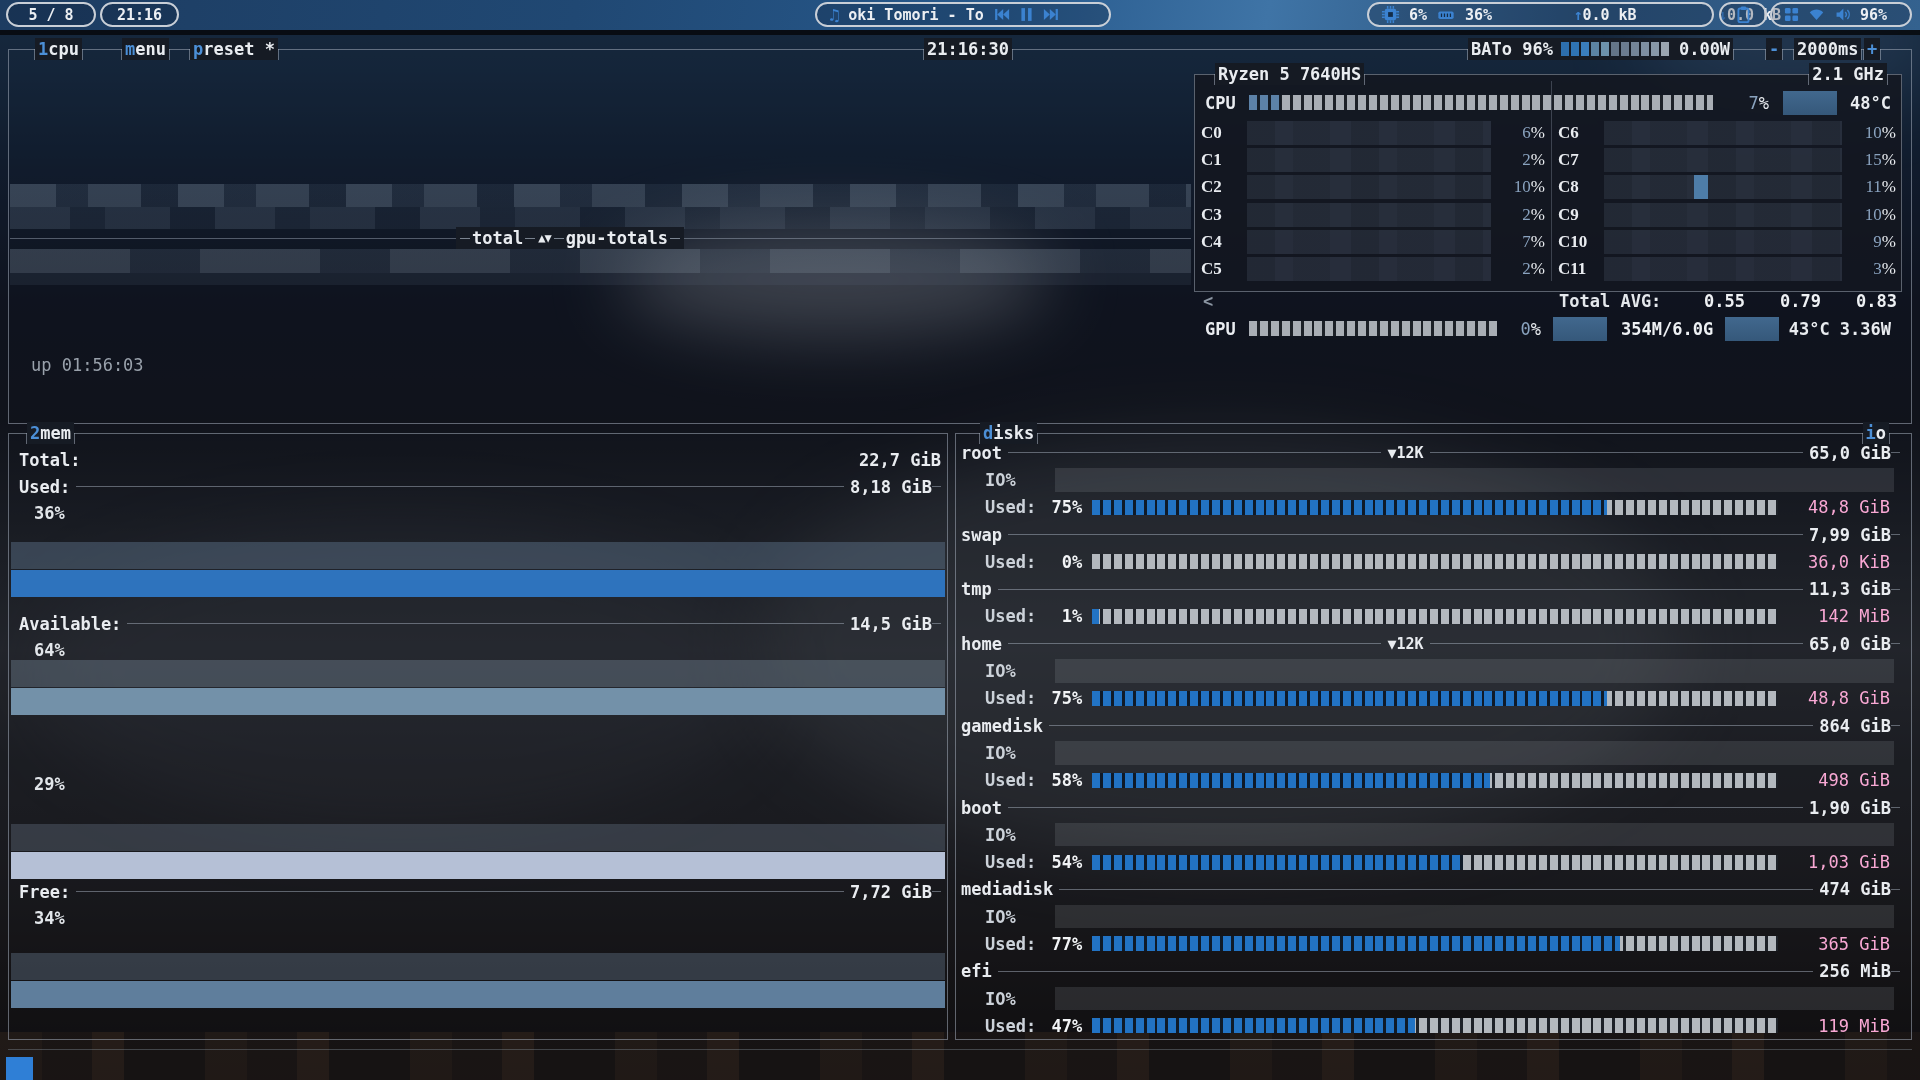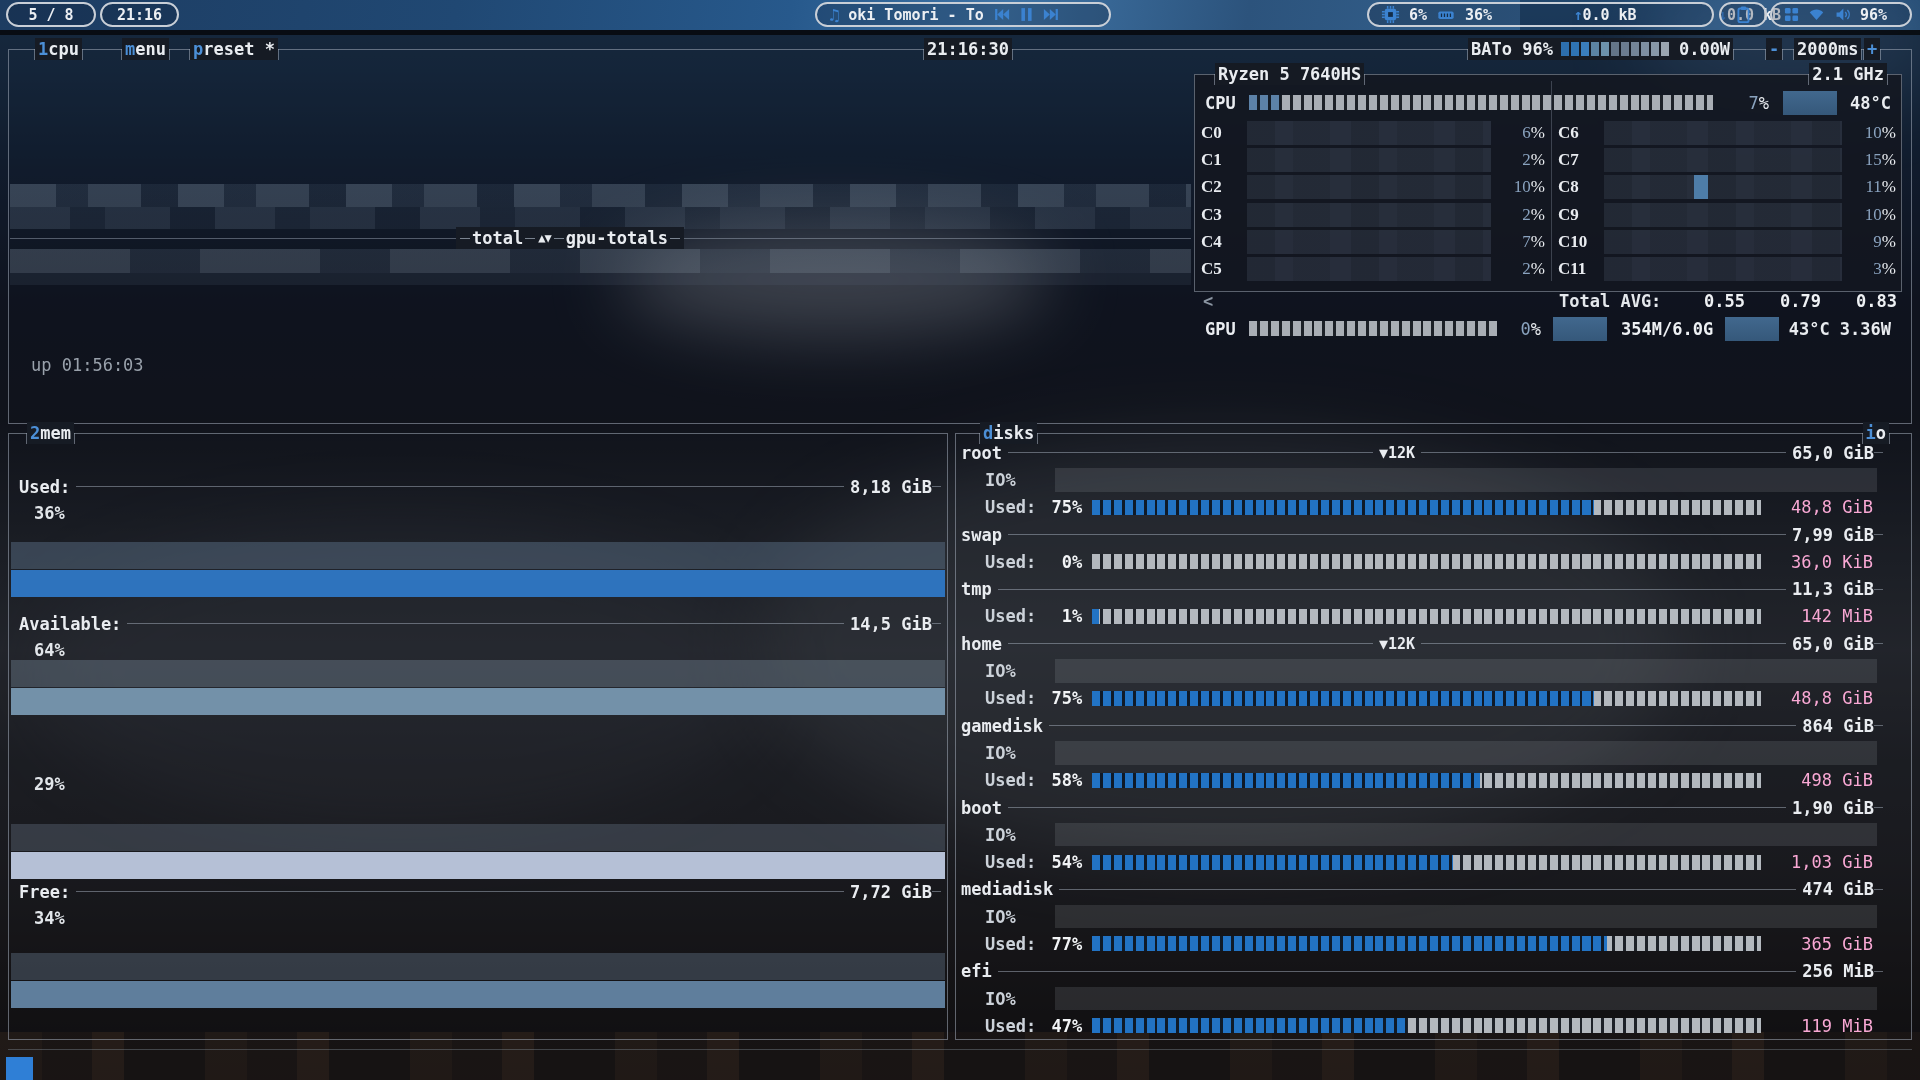--- a/index.html
+++ b/index.html
@@ -15,21 +15,21 @@
   .ws1{left:620px;top:225px;width:430px;height:110px;background:rgba(213,220,227,0.5);}
   .ws2{left:760px;top:430px;width:920px;height:430px;background:rgba(126,131,137,0.30);}
   .ws3{left:40px;top:520px;width:720px;height:310px;background:rgba(96,101,108,0.22);}
   .ws4{left:1640px;top:-30px;width:300px;height:140px;background:rgba(92,143,193,0.40);}
   .ws5{left:0;top:1032px;width:1920px;height:48px;border-radius:0;filter:none;opacity:.5;
        background:repeating-linear-gradient(90deg,#5a3a1c 0 42px,#3a2512 42px 92px,#6b4423 92px 124px,#2e1d0e 124px 205px);}
   #overlay{position:absolute;left:0;top:30px;right:0;bottom:0;background:rgba(15,19,27,0.55);}
   #topbar-edge{position:absolute;left:0;top:30px;width:1920px;height:5px;background:rgba(6,8,12,0.85);}
 
   
-  .topbar{position:absolute;left:0;top:0;width:1520px;height:30px;z-index:40;
+  .topbar{position:absolute;left:0;top:0;width:1920px;height:30px;z-index:40;
     background:linear-gradient(100deg,#1d3c61 0%,#204873 30%,#27598c 52%,#3f74a6 66%,#2c537c 82%,#34628f 100%);}
   .pill{position:absolute;top:2px;height:25px;border:2px solid #c9cfd7;border-radius:14px;
     display:flex;align-items:center;gap:9px;padding:0 12px;box-sizing:border-box;
     color:#eceff3;font-size:15px;font-weight:bold;background:rgba(10,25,45,0.25);white-space:pre;}
   .pill .ic{display:flex;align-items:center;}
   .accent-t{color:#3b82d0;}
 
   
   #btop{position:absolute;inset:0;z-index:10;font-size:17px;color:#e9ecf0;}
   .box{position:absolute;border:1px solid rgba(162,172,186,0.55);box-sizing:border-box;}
@@ -103,21 +103,21 @@
   
   #mem-content{position:absolute;inset:0;}
   .mrow{position:absolute;left:10px;right:6px;height:27px;display:flex;align-items:center;}
   .mlabel{font-weight:bold;white-space:pre;}
   .mvalue{font-weight:bold;white-space:pre;}
   .mspacer{flex:1;}
   .mpct{position:absolute;left:25px;height:27px;line-height:27px;color:#e2e6ea;font-weight:bold;}
   .mbar{position:absolute;left:2px;right:2px;height:27px;}
 
   
-  #disks-rows{position:absolute;left:1px;right:18px;top:5px;}
+  #disks-rows{position:absolute;left:1px;right:1px;top:5px;}
   .drow{display:flex;align-items:center;height:27.3px;position:relative;box-sizing:border-box;
         padding:0 20px 0 28px;white-space:pre;}
   .drow.dhead{padding-left:4px;padding-right:10px;}
   .dname,.dsize{font-weight:bold;}
   .dmarker{font-size:15px;font-weight:bold;}
   .diolabel,.dulabel{color:#ccd2d9;font-weight:bold;}
   .iobar{position:absolute;left:98px;right:16px;top:2px;bottom:2px;background:rgba(198,208,218,0.13);}
   .dupct{width:46px;text-align:right;font-weight:bold;color:#f2f4f6;}
   .meter{flex:1;height:15px;background:#b3b8be;margin:0 10px;position:relative;}
   .duval{width:102px;text-align:right;color:#f9a8d4;}
@@ -391,20 +391,25 @@
         <span class="rtemp">43°C</span>
         <span class="rtemp" style="margin-left:10px;">3.36W</span>
       </div>
     </div>
 
     <div class="box" style="left:8px;top:433px;width:940px;height:607px;">
       <div class="blabel" style="left:18px;">
         <span class="key">2</span><span>mem</span>
       </div>
       <div id="mem-content">
+          <div class="mrow" style="top: 12px;">
+            <span class="mlabel">Total:</span>
+            <div class="mspacer"></div>
+            <span class="mvalue">22,7 GiB</span>
+          </div>
           <div class="mrow" style="top: 39px;">
             <span class="mlabel">Used:</span>
             <div class="hline"></div>
             <span class="mvalue">8,18 GiB</span>
             <div class="hline stub"></div>
           </div>
           <div class="mpct" style="top: 66px;">36%</div>
           <div class="mbar" style="top: 108px; background: rgba(96, 118, 142, 0.45);"></div>
           <div class="mbar" style="top: 136px; background: rgb(46, 115, 189);"></div>
           <div class="mrow" style="top: 176px;">

